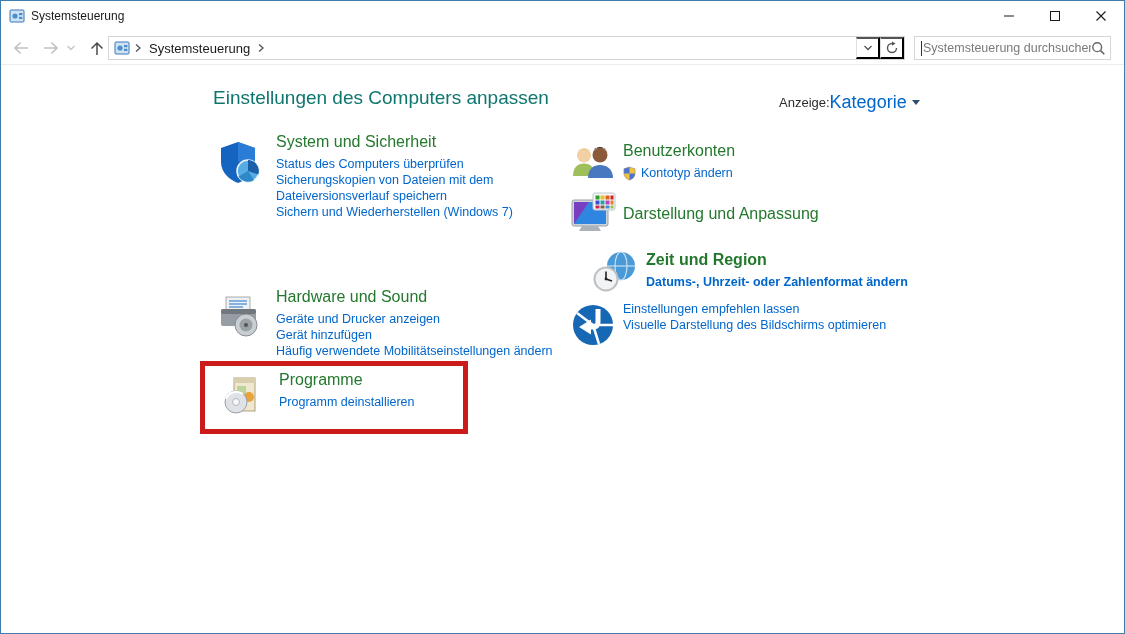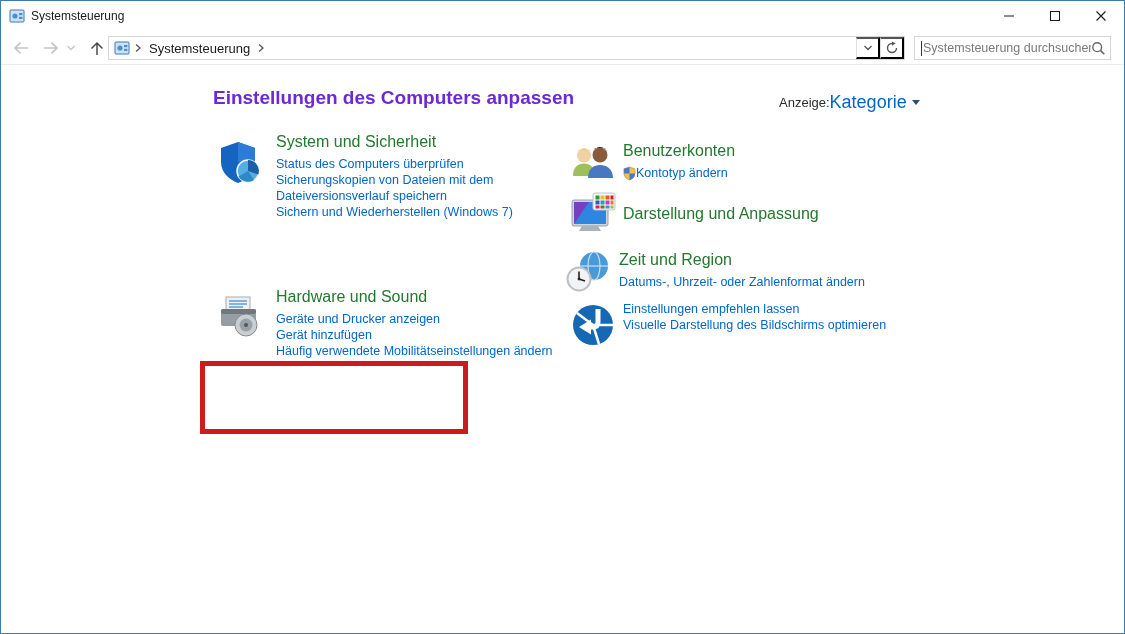--- a/index.html
+++ b/index.html
@@ -31,45 +31,45 @@
              border-left:1px solid #e0e0e0;background:transparent;padding:0;}
   .searchbox{position:absolute;left:913px;top:5px;width:197px;height:24px;background:#fff;
              border:1px solid #d6d6d6;display:flex;align-items:center;padding:0 4px 0 6px;}
   .search-caret{width:1px;height:15px;background:#333;margin-right:1px;}
   .searchbox input{flex:1;border:none;outline:none;font-size:12.5px;color:#333;min-width:0;
                    padding:0;background:transparent;}
   .searchbox input::placeholder{color:#7a7a7a;opacity:1;}
 
   
   .content{position:absolute;left:0;top:64px;right:0;bottom:0;background:#fff;}
-  .page-heading{position:absolute;left:212px;top:22px;font-size:19px;font-weight:700;
-                color:#6d28d9;}
+  .page-heading{position:absolute;left:212px;top:22px;font-size:19px;font-weight:400;
+                color:#0f766e;}
   .viewby{position:absolute;left:778px;top:27px;display:flex;align-items:center;gap:0;}
   .viewby-label{font-size:13px;color:#2b2b2b;}
   .viewby-value{font-size:18px;color:#0066cc;display:flex;align-items:center;gap:5px;cursor:pointer;}
   .viewby-value .tri{width:0;height:0;border-left:4px solid transparent;
                      border-right:4px solid transparent;border-top:5px solid #2b506e;}
 
   .cat{position:absolute;}
   .cat .icon48{position:absolute;left:0;width:48px;height:48px;}
   .cat .ctext{margin-left:60px;width:305px;}
   .cat-title{display:inline-block;font-size:16px;color:#23782d;margin:0 0 5px 0;
              text-decoration:none;cursor:pointer;}
   .cat-link{display:block;font-size:12.5px;line-height:16px;color:#0066cc;
             text-decoration:none;cursor:pointer;}
-  .link-row{display:flex;align-items:center;}
+  .link-row{display:flex;align-items:center;gap:5px;}
 
   .cat.l0{left:215px;top:68px;}  .cat.l0 .icon48{top:6px;}
   .cat.l1{left:215px;top:172px;} .cat.l1 .icon48{top:-2px;}
   .cat.l2{left:215px;top:223px;} .cat.l2 .icon48{top:4px;}
   .cat.l3{left:218px;top:306px;} .cat.l3 .icon48{top:2px;}
   .cat.r0{left:568px;top:77px;}  .cat.r0 .icon48{top:-2px;}
   .cat.r0 .ctext, .cat.r1 .ctext, .cat.r2 .ctext, .cat.r3 .ctext{margin-left:54px;width:300px;}
   .cat.r1{left:568px;top:124px;margin-top:16px;} .cat.r1 .icon48{top:-14px;}
-  .cat.r2{left:564px;top:186px;} .cat.r2 .icon48{top:-4px;}
+  .cat.r2{left:591px;top:186px;font-weight:bold;} .cat.r2 .icon48{top:-4px;}
   .cat.r3{left:568px;top:236px;} .cat.r3 .icon48{top:0px;}
 
   .highlight-box{position:absolute;left:199px;top:296px;width:268px;height:73px;
                  border:5px solid #cc1b1b;pointer-events:none;z-index:5;}
 </style>
 </head>
 <body>
 
 <div class="window">
 
@@ -209,20 +209,37 @@
         </svg>
       </span>
       <div class="ctext">
         <a class="cat-title">Hardware und Sound</a>
         <a class="cat-link">Geräte und Drucker anzeigen</a>
         <a class="cat-link">Gerät hinzufügen</a>
         <a class="cat-link">Häufig verwendete Mobilitätseinstellungen ändern</a>
       </div>
     </div>
 
+    <div class="cat l3">
+      <span class="icon48">
+        <svg width="48" height="48" viewBox="0 0 48 48">
+          <rect x="15" y="5" width="21" height="33" fill="#efe7cf" stroke="#b0a076"></rect>
+          <rect x="15" y="5" width="21" height="5" fill="#d9cead"></rect>
+          <rect x="18" y="13" width="9" height="13" fill="#bcd49a"></rect>
+          <circle cx="30" cy="24" r="5" fill="#e8a33c"></circle>
+          <circle cx="17" cy="29" r="11" fill="#dfe3e7" stroke="#9aa0a6"></circle>
+          <path d="M7 26 A11 11 0 0 1 24 21" fill="none" stroke="#ffffff" stroke-width="2"></path>
+          <circle cx="17" cy="29" r="3.5" fill="#f6f7f8" stroke="#b4b8bc"></circle>
+        </svg>
+      </span>
+      <div class="ctext">
+        <a class="cat-title">Programme</a>
+        <a class="cat-link">Programm deinstallieren</a>
+      </div>
+    </div>
 
     <div class="cat r0">
       <span class="icon48">
         <svg width="48" height="48" viewBox="0 0 48 48">
           <path d="M4 36 C4 27 9 23.5 15 23.5 C21 23.5 26 27 26 36 Z" fill="#9fbf5a"></path>
           <circle cx="15" cy="15.5" r="7" fill="#f3cfa4"></circle>
           <path d="M8.2 14 A7 7 0 0 1 21.8 13.5 L20 9.5 L10 9.5 Z" fill="#e3c470"></path>
           <path d="M19 38 C19 28.5 25 25 31 25 C37 25 44 28.5 44 38 Z" fill="#4878c0"></path>
           <circle cx="31" cy="15" r="7.5" fill="#8a5a3a"></circle>
           <path d="M23.6 13.5 A7.5 7.5 0 0 1 38.4 13 L36 8 L26 8 Z" fill="#3a281c"></path>

